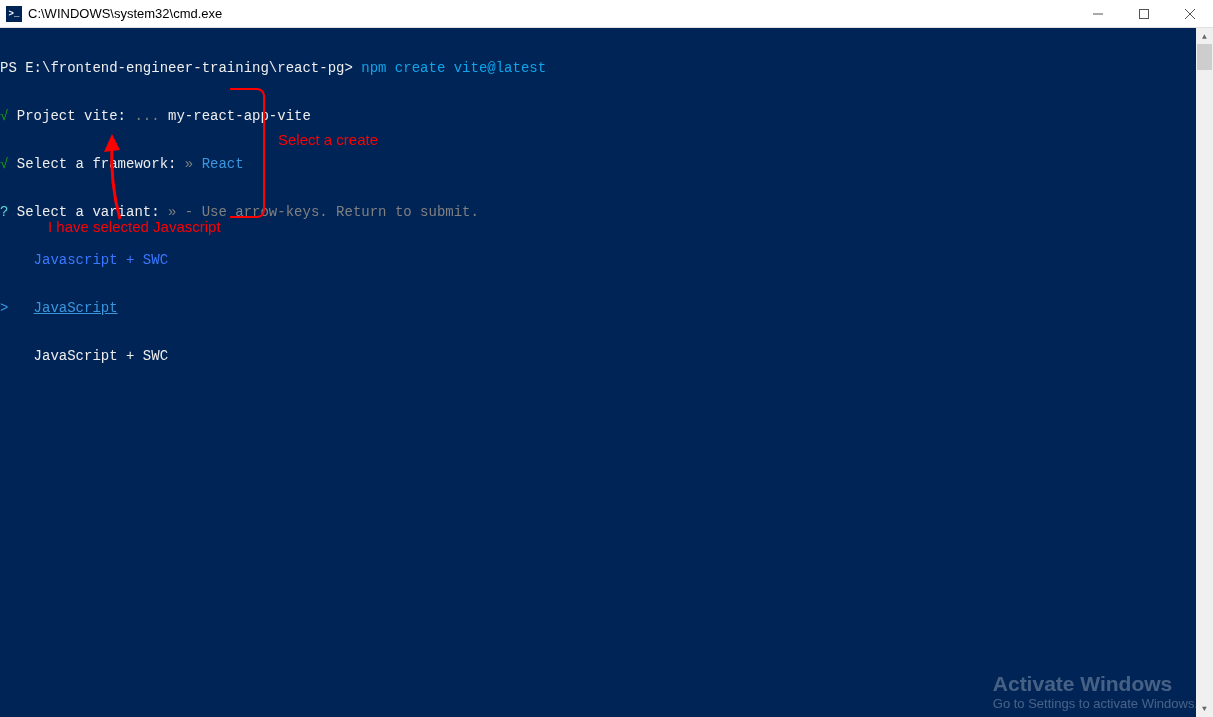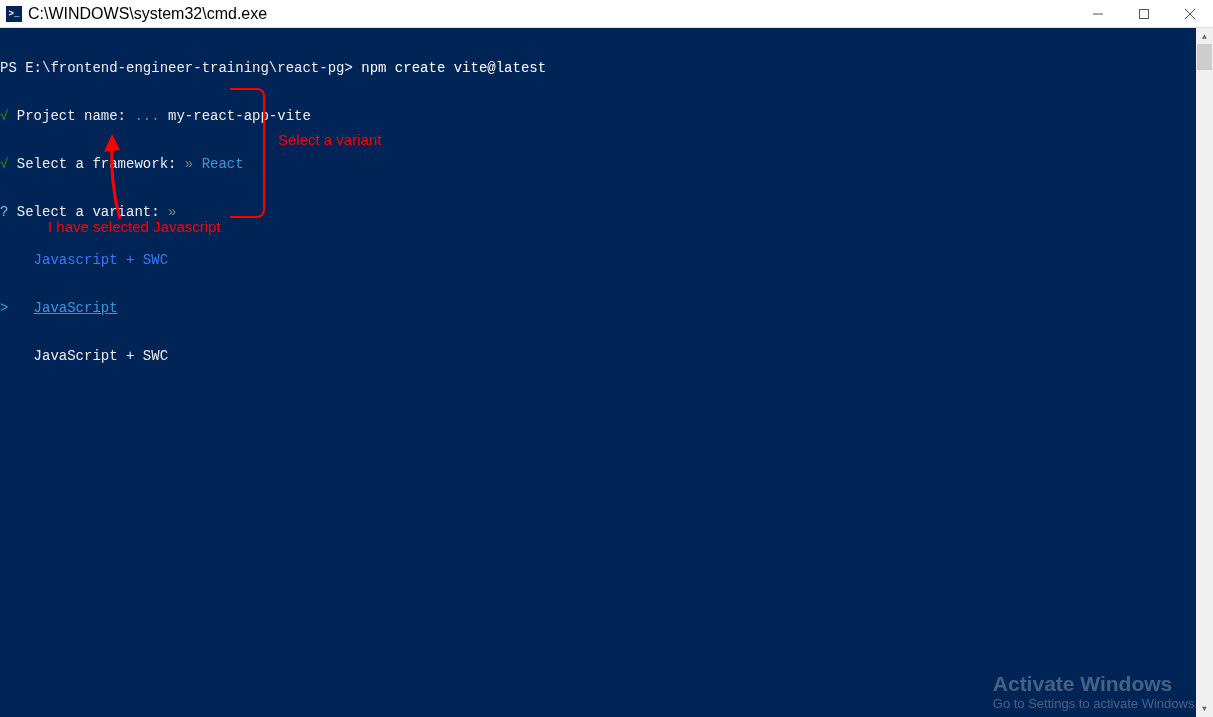--- a/index.html
+++ b/index.html
@@ -26,21 +26,21 @@
       background: #012456;
       display: inline-flex;
       align-items: center;
       justify-content: center;
       color: #fff;
       font-size: 9px;
       font-weight: bold;
     }
     .titlebar-title {
       font-family: 'Segoe UI', Tahoma, sans-serif;
-      font-size: 16px;
+      font-size: 13px;
       color: #000;
       flex: 1;
     }
     .window-controls {
       display: flex;
       height: 100%;
     }
     .win-btn {
       width: 46px;
       height: 100%;
@@ -65,21 +65,21 @@
       white-space: pre;
       color: #cccccc;
       position: relative;
     }
     .line { height: 16px; display: flex; }
     .white { color: #eeeeee; }
     .gray { color: #808080; }
     .cyan { color: #3a96dd; }
     .blue { color: #3b78ff; }
     .green { color: #13a10e; }
-    .yellow { color: #ffffff; }
+    .yellow { color: #0ea5e9; }
     .prompt-cyan { color: #61d6d6; }
     .underline { text-decoration: underline; text-align: right; }
     .scrollbar {
       position: absolute;
       right: 0;
       top: 0;
       width: 17px;
       height: 100%;
       background: #f0f0f0;
     }
@@ -160,35 +160,35 @@
     </div>
   </div>
 </div>
 
 <div class="terminal">
   <div class="terminal-content">
     <div class="line">
       <span class="white">PS E:\frontend-engineer-training\react-pg&gt; </span><span class="yellow">npm create vite@latest</span>
     </div>
     <div class="line">
-      <span class="green">√</span><span class="white"> Project name: </span><span class="gray">... </span><span class="white">my-react-app-vite</span>
+      <span class="green">√</span><span class="white"> Project vite: </span><span class="gray">... </span><span class="white">my-react-app-vite</span>
     </div>
     <div class="line">
       <span class="green">√</span><span class="white"> Select a framework: </span><span class="gray">» </span><span class="cyan">React</span>
     </div>
     <div class="line">
-      <span class="prompt-cyan">?</span><span class="white"> Select a variant: </span><span class="gray">» </span>
+      <span class="prompt-cyan">?</span><span class="white"> Select a variant: </span><span class="gray">» </span><span class="gray">- Use arrow-keys. Return to submit.</span>
     </div>
     <div class="line"><span class="blue">    Javascript + SWC</span></div>
     <div class="line"><span class="cyan">&gt;   </span><span class="cyan underline">JavaScript</span></div>
     <div class="line"><span class="white">    JavaScript + SWC</span></div>
   </div>
 
   <div class="bracket"></div>
-  <div class="annotation" style="left:278px; top:103px;">Select a variant</div>
+  <div class="annotation" style="left:278px; top:103px;">Select a create</div>
 
   <svg class="arrow-svg" style="left:90px; top:106px;" width="60" height="90">
     <path d="M 30 85 Q 20 50 22 8" stroke="#ff0000" stroke-width="3" fill="none"></path>
     <polygon points="22,0 14,18 30,16" fill="#ff0000"></polygon>
   </svg>
   <div class="annotation" style="left:48px; top:190px;">I have selected Javascript</div>
 
   <div class="watermark">
     <div class="watermark-title">Activate Windows</div>
     <div class="watermark-sub">Go to Settings to activate Windows.</div>

